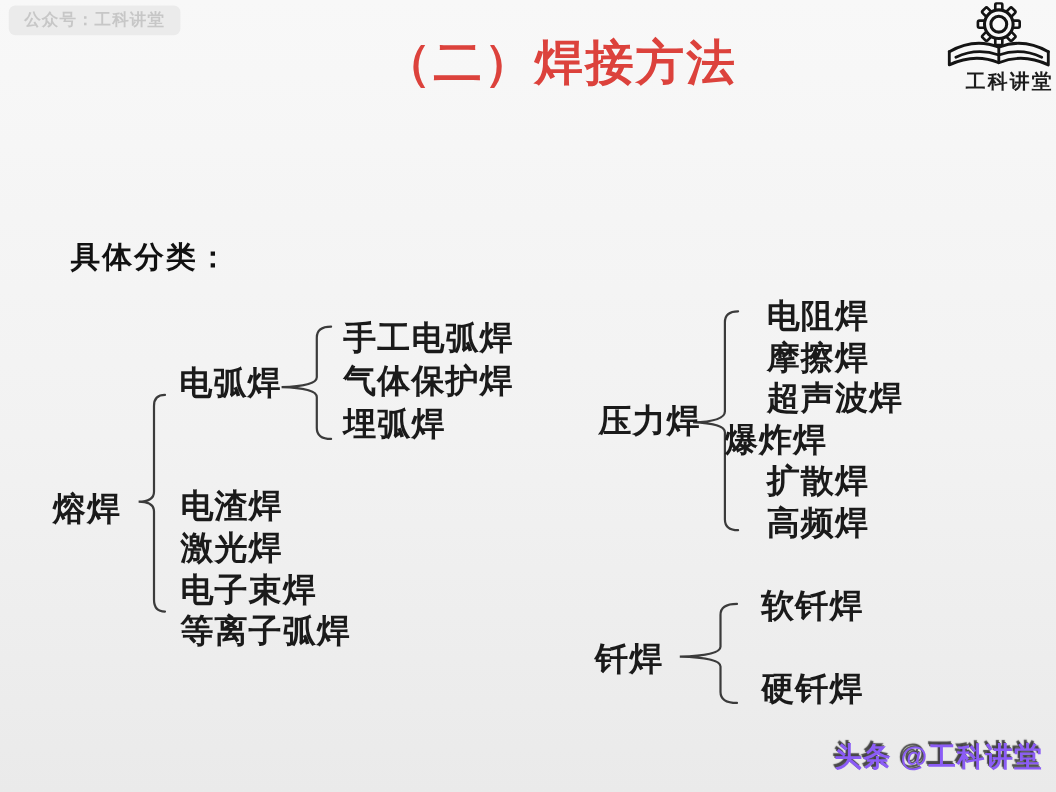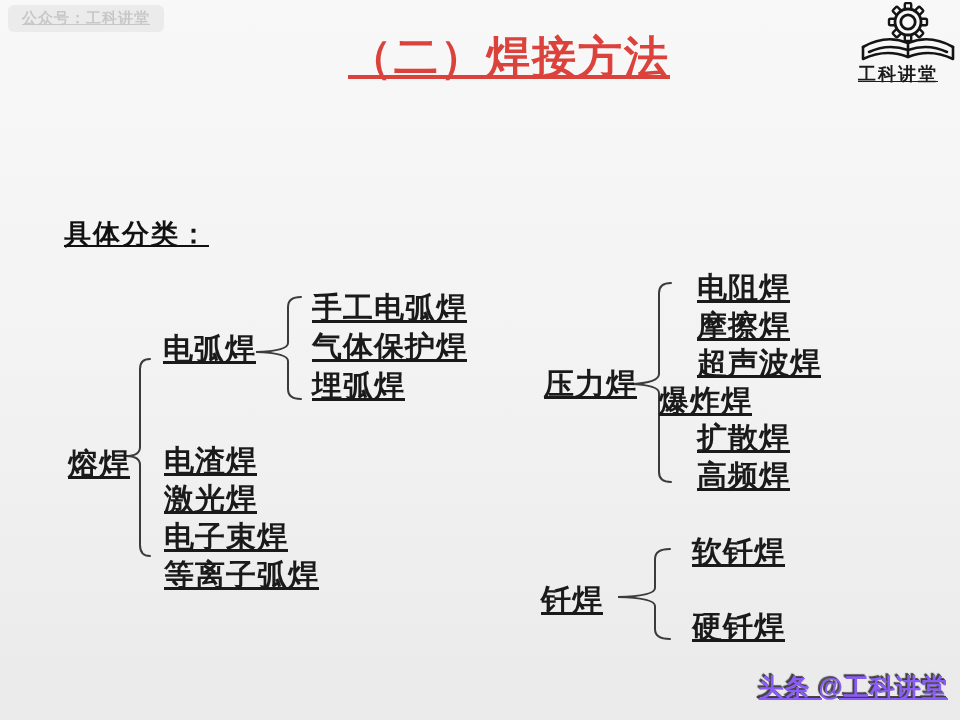--- a/index.html
+++ b/index.html
@@ -1,32 +1,32 @@
 <!DOCTYPE html>
 <html><head>
 <meta charset="utf-8">
 <style>
   html,body{margin:0;padding:0;}
   body{
     width:960px;height:720px;overflow:hidden;position:relative;
     font-family:"Liberation Serif","DejaVu Serif",serif;
     background:linear-gradient(180deg,#f8f8f8 0%,#f2f2f2 55%,#eaeaea 100%);
   }
-  .abs{position:absolute;white-space:nowrap;text-decoration:underline;}
+  .abs{position:absolute;white-space:nowrap;}
   .badge{
     left:8px;top:5px;background:#ebebeb;color:#c7c7c7;
     font-size:15px;font-weight:bold;padding:4px 14px;border-radius:6px;
     letter-spacing:1px;
   }
   .title{
     left:509px;top:28px;transform:translateX(-50%);
     color:#dc423c;font-size:44px;font-weight:bold;letter-spacing:2px;
   }
   .logo{left:858px;top:2px;width:100px;text-align:center;}
-  .logo-text{left:858px;top:62px;width:100px;text-align:left;
+  .logo-text{left:858px;top:62px;width:100px;text-align:right;
     font-size:18px;font-weight:bold;color:#1c1c1c;letter-spacing:2px;}
   .section-label{left:64px;top:216px;font-size:27px;font-weight:bold;color:#111;letter-spacing:2px;}
   .node{font-size:30px;font-weight:bold;color:#1a1a1a;letter-spacing:1px;line-height:1;}
   .watermark{
     right:12px;top:671px;font-size:25px;font-weight:bold;color:#8b5cf6;
     letter-spacing:1px;
     text-shadow:-2px -2px 1px rgba(60,60,60,0.95), -1px -1px 0 rgba(60,60,60,0.8);
     font-family:"Liberation Sans","DejaVu Sans",sans-serif;
   }
   svg.overlay{position:absolute;left:0;top:0;pointer-events:none;}
@@ -70,21 +70,21 @@
 
 <svg class="overlay" width="960" height="720" viewBox="0 0 960 720">
   <g fill="none" stroke="#3b3b3b" stroke-width="2" stroke-linecap="round">
     <path d="M150,359 Q140,359 140,369 L140,447 Q140,456 126,456 Q140,456 140,465 L140,545 Q140,556 150,556"></path>
     <path d="M301,297 Q288,297 288,307 L288,343 Q288,351 256,352 Q288,353 288,361 L288,389 Q288,399 301,399"></path>
     <path d="M671,283 Q659,283 659,293 L659,374 Q659,383 630,384 Q659,385 659,393 L659,472 Q659,482 671,482"></path>
     <path d="M670,549 Q655,549 655,559 L655,588 Q655,596 618,597 Q655,598 655,606 L655,629 Q655,639 670,639"></path>
   </g>
 </svg>
 
-<div class="abs node" style="left:68px;top:449px;">熔焊</div>
+<div class="abs node" style="left:48px;top:449px;">熔焊</div>
 <div class="abs node" style="left:163px;top:334px;">电弧焊</div>
 
 <div class="abs node" style="left:312px;top:293px;">手工电弧焊</div>
 <div class="abs node" style="left:312px;top:332px;">气体保护焊</div>
 <div class="abs node" style="left:312px;top:371px;">埋弧焊</div>
 
 <div class="abs node" style="left:164px;top:446px;">电渣焊</div>
 <div class="abs node" style="left:164px;top:484px;">激光焊</div>
 <div class="abs node" style="left:164px;top:522px;">电子束焊</div>
 <div class="abs node" style="left:164px;top:560px;">等离子弧焊</div>

